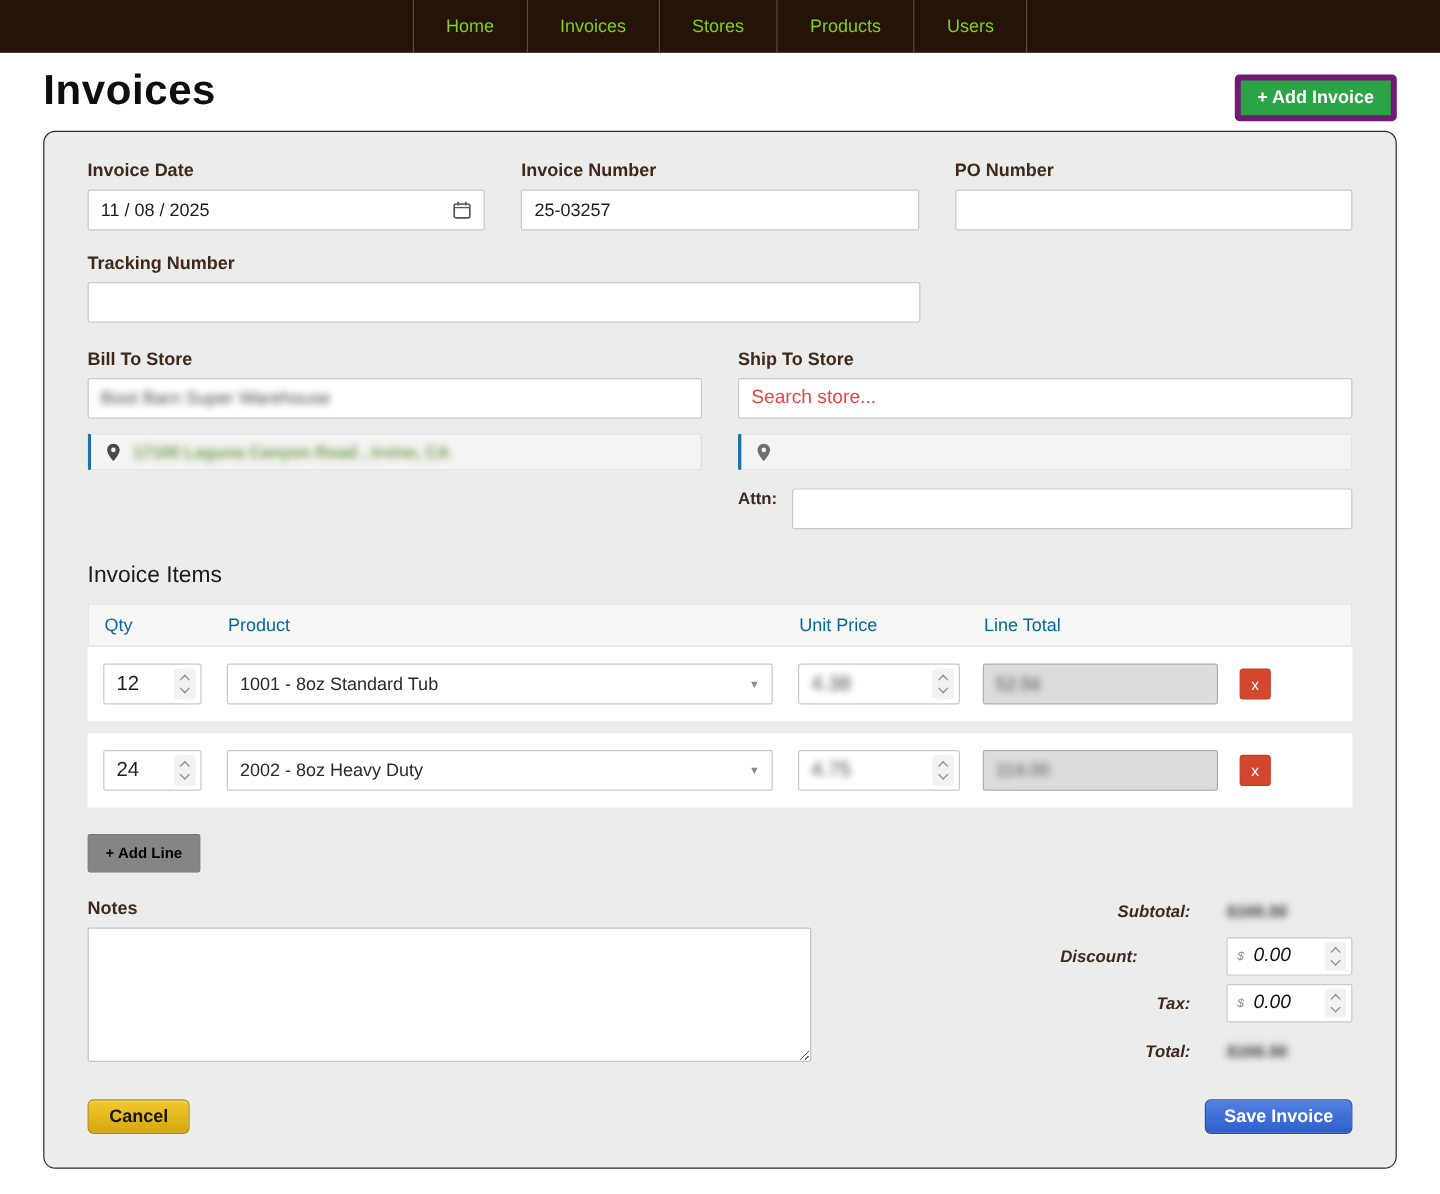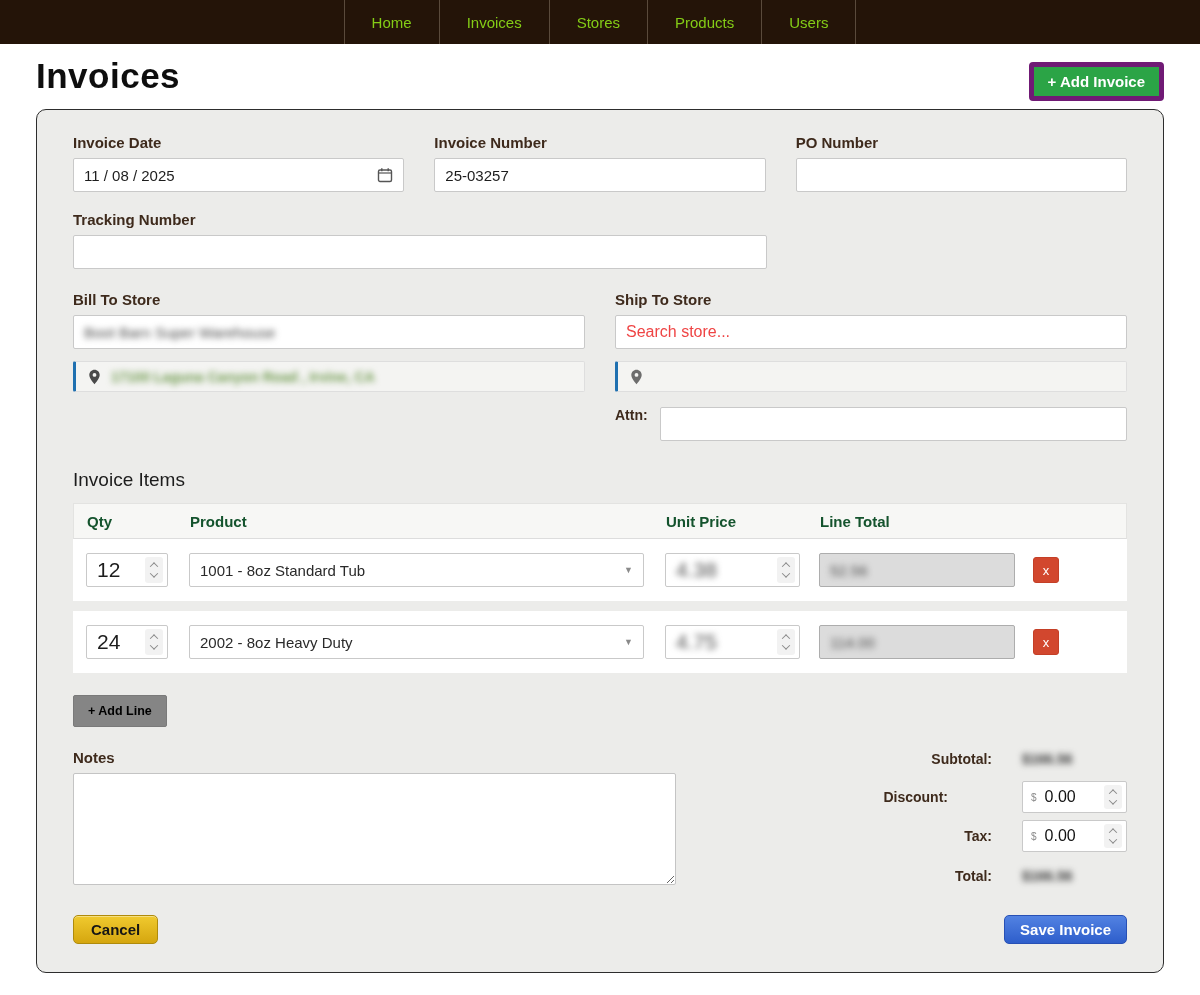--- a/index.html
+++ b/index.html
@@ -37,51 +37,51 @@
   
   .addr { height:31px; margin-top:12px; background:#f4f4f2; border:1px solid #dedede; border-left:3px solid #1f70b0; border-radius:2px; display:flex; align-items:center; padding:0 12px; gap:10px; font-size:14px; }
 
   .attn-row { display:flex; margin-top:15px; }
   .attn-row .lbl { margin:0 12px 0 0; font-size:14px; }
   .attn-row .field { flex:1; }
 
   
   .items-title { font-size:19px; font-weight:400; color:#1c1c1c; margin:28px 0 12px 0; }
   .items-head { display:flex; align-items:center; height:36px; background:#f7f7f5; border:1px solid #e3e3e1; border-bottom:1px solid #ddd; padding-left:13px; }
-  .items-head span { font-size:15px; font-weight:700; color:#14532d; }
+  .items-head span { font-size:15px; font-weight:400; color:#0369a1; }
   .c-qty { width:82px; margin-right:21px; }
   .c-prod { width:455px; margin-right:21px; }
   .c-price { width:135px; margin-right:19px; }
   .c-total { width:196px; margin-right:18px; }
 
   .item-row { display:flex; align-items:center; height:62px; background:#ffffff; padding-left:13px; margin-top:0; }
   .item-row + .item-row { margin-top:10px; }
 
-  .numbox { height:34px; background:#fff; border:1px solid #c9c9c9; border-radius:2px; display:flex; align-items:center; justify-content:space-between; padding:0 4px 0 10px; font-size:21px; color:#1d1d1d; }
+  .numbox { height:34px; background:#fff; border:1px solid #c9c9c9; border-radius:2px; display:flex; align-items:center; justify-content:space-between; padding:0 4px 0 10px; font-size:17px; color:#1d1d1d; }
   .spinner { width:18px; height:26px; background:#f2f2f2; border-radius:3px; display:flex; flex-direction:column; align-items:center; justify-content:center; gap:4px; cursor:pointer; }
   .chev { width:6px; height:6px; border-left:1.6px solid #8a8a8a; border-top:1.6px solid #8a8a8a; }
   .chev.up { transform:rotate(45deg) translate(1px,1px); }
   .chev.down { transform:rotate(225deg) translate(1px,1px); }
 
   .selectbox { height:34px; background:#fff; border:1px solid #c9c9c9; border-radius:2px; display:flex; align-items:center; justify-content:space-between; padding:0 10px; font-size:15px; color:#2a2a2a; cursor:pointer; }
   .sel-arrow { font-size:9px; color:#8a8a8a; }
 
   .totalbox { height:34px; background:#dcdcdc; border:1px solid #adadad; border-radius:2px; display:flex; align-items:center; padding:0 10px; font-size:15px; }
 
   .btn-del { width:26px; height:26px; background:#d2472e; border:1px solid #c43f27; border-radius:3px; color:#fff; font-size:13px; line-height:1; display:flex; align-items:center; justify-content:center; cursor:pointer; }
 
   .btn-addline { margin-top:22px; background:#858585; border:1px solid #7a7a7a; color:#000000; font-size:12.5px; padding:8px 14px; border-radius:2px; cursor:pointer; font-family:"Liberation Sans",sans-serif;font-weight:bold; }
 
   
   .bottom { display:flex; margin-top:22px; }
   .notes-wrap { width:603px; }
   .notes-area { width:603px; height:112px; border:1px solid #c4c4c4; border-radius:2px; background:#fff; resize:both; font-family:"Liberation Sans",sans-serif; font-size:14px; padding:6px 8px; color:#222; }
 
   .totals { margin-left:auto; width:385px; padding-top:2px; }
-  .t-row { display:flex; align-items:center; justify-content:flex-end; }
+  .t-row { display:flex; align-items:center; justify-content:flex-end;font-style:italic; }
   .t-row .lbl { margin:0 30px 0 0; font-size:14px; }
   .t-val { width:105px; font-size:14px; }
   .t-input { width:105px; height:32px; background:#fff; border:1px solid #c9c9c9; border-radius:2px; display:flex; align-items:center; padding:0 4px 0 8px; }
   .t-input .cur { font-size:10px; color:#8a8a8a; margin-right:8px; }
   .t-input .amt { font-size:16px; color:#111; flex:1; }
   .r-sub { margin-bottom:14px; }
   .r-disc { margin-bottom:7px;gap:44px; }
   .r-tax { margin-bottom:16px; }
 
   

